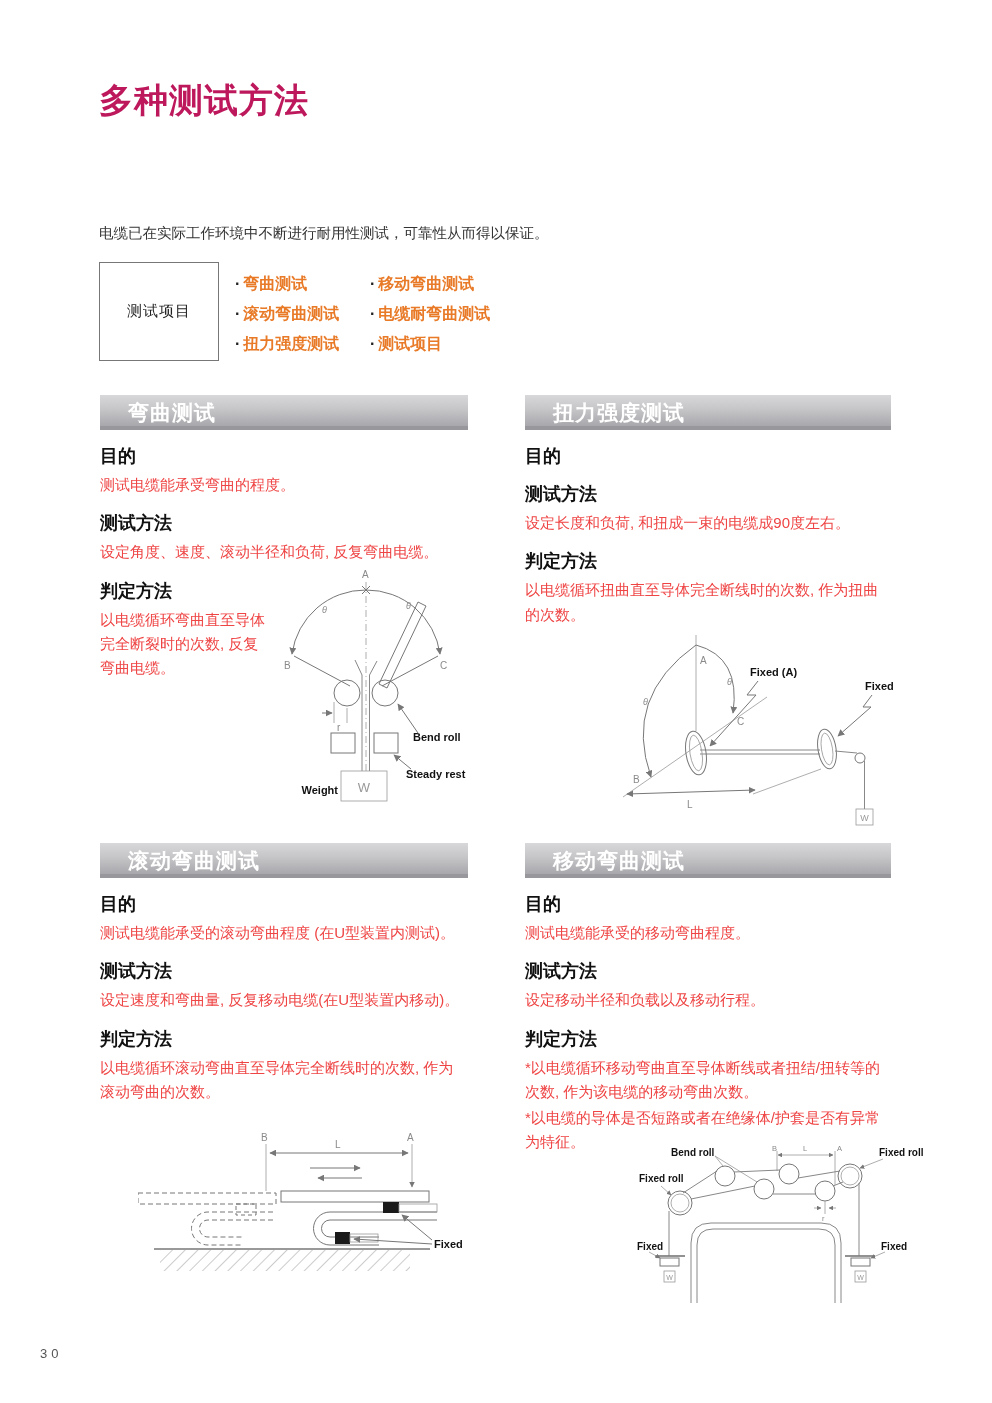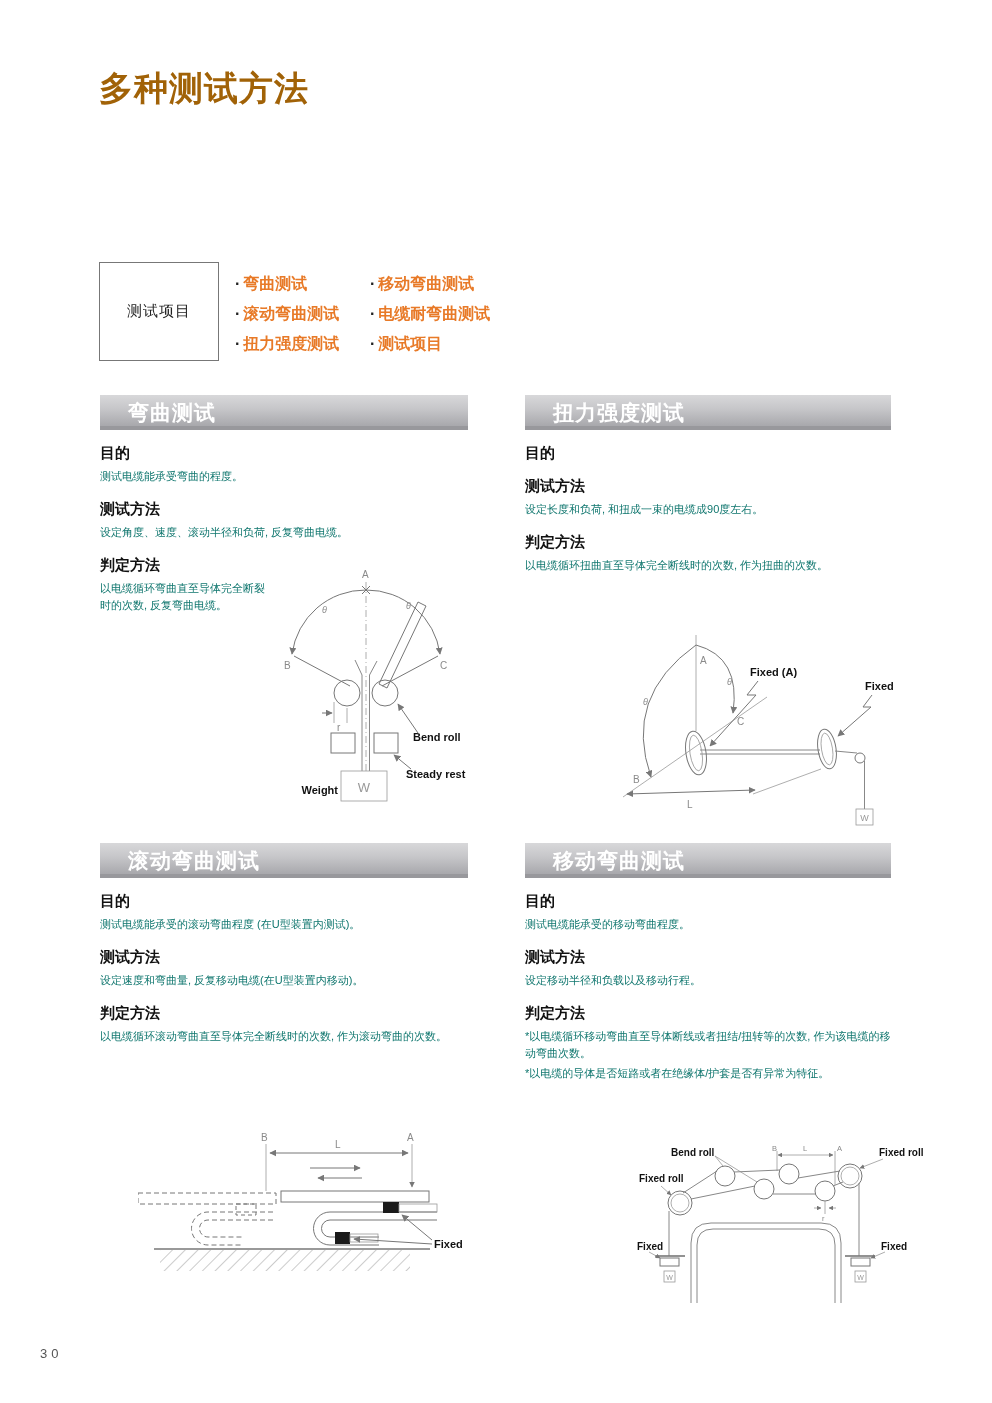--- a/index.html
+++ b/index.html
@@ -1,22 +1,22 @@
 <!DOCTYPE html>
 <html><head>
 <meta charset="utf-8">
 <style>
   html,body{margin:0;padding:0;background:#e8e8e8;}
   .page{
     position:relative;width:992px;height:1403px;margin:0 auto;background:#ffffff;
     font-family:"Liberation Sans","DejaVu Sans",sans-serif;color:#1a1a1a;overflow:hidden;
   }
   .page-title{
-    position:absolute;left:99px;top:66px;margin:0;
-    font-size:34px;font-weight:bold;letter-spacing:1px;color:#a16207;
+    position:absolute;left:99px;top:78px;margin:0;
+    font-size:34px;font-weight:bold;letter-spacing:1px;color:#be185d;
   }
   .intro{
     position:absolute;left:99px;top:224px;margin:0;
     font-size:14.5px;color:#333;
   }
   .test-items{position:absolute;left:99px;top:262px;display:flex;align-items:flex-start;}
   .ti-box{
     width:118px;height:97px;border:1.5px solid #777;
     display:flex;align-items:center;justify-content:center;
     font-size:15px;color:#222;letter-spacing:1px;
@@ -31,22 +31,22 @@
   .sec1{left:100px;top:395px;width:368px;height:448px;}
   .sec2{left:525px;top:395px;width:366px;height:448px;}
   .sec3{left:100px;top:843px;width:368px;height:466px;}
   .sec4{left:525px;top:843px;width:366px;height:466px;}
   .sec-header{
     height:35px;line-height:35px;border-bottom:4px solid #98989c;
     background:linear-gradient(180deg,#d8d8da 0%,#c6c6c9 45%,#a8a8ac 100%);
     color:#ffffff;font-size:21px;font-weight:bold;letter-spacing:1px;
     padding-left:28px;box-sizing:border-box;
   }
-  .blk-label{font-size:15px;font-weight:bold;color:#111;margin:14px 0 0 0;}
-  .blk-text{font-size:11px;color:#0f766e;line-height:1.62;margin:5px 0 0 0;}
+  .blk-label{font-size:18px;font-weight:bold;color:#111;margin:14px 0 0 0;}
+  .blk-text{font-size:15px;color:#ef4444;line-height:1.62;margin:5px 0 0 0;}
   .sec1 .judge-text{width:172px;}
   .diagram{position:absolute;}
   .dg1{left:178px;top:170px;}
   .dg2{left:92px;top:238px;}
   .dg3{left:38px;top:288px;}
   .dg4{left:112px;top:298px;}
   .dg-line{stroke:#777;stroke-width:1;fill:none;}
   .dg-thin{stroke:#999;stroke-width:0.8;fill:none;}
   .dg-cable{stroke:#888;stroke-width:1;fill:none;}
   .dg-gray{fill:#8a8a8a;font-size:10px;}
@@ -56,20 +56,21 @@
   .dg-bold-sm{fill:#111;font-size:10px;font-weight:bold;}
   .page-number{position:absolute;left:40px;top:1346px;font-size:13px;letter-spacing:4px;color:#555;}
 </style>
 </head>
 <body>
 
 <div class="page">
 
   <h1 class="page-title">多种测试方法</h1>
 
+  <p class="intro">电缆已在实际工作环境中不断进行耐用性测试，可靠性从而得以保证。</p>
 
   <div class="test-items">
     <div class="ti-box">测试项目</div>
     <div class="ti-cols">
       <div class="ti-col c1">
         <div class="ti-item">
             <span class="ti-bullet">·</span>
             <span class="ti-label">弯曲测试</span>
           </div>
         <div class="ti-item">

